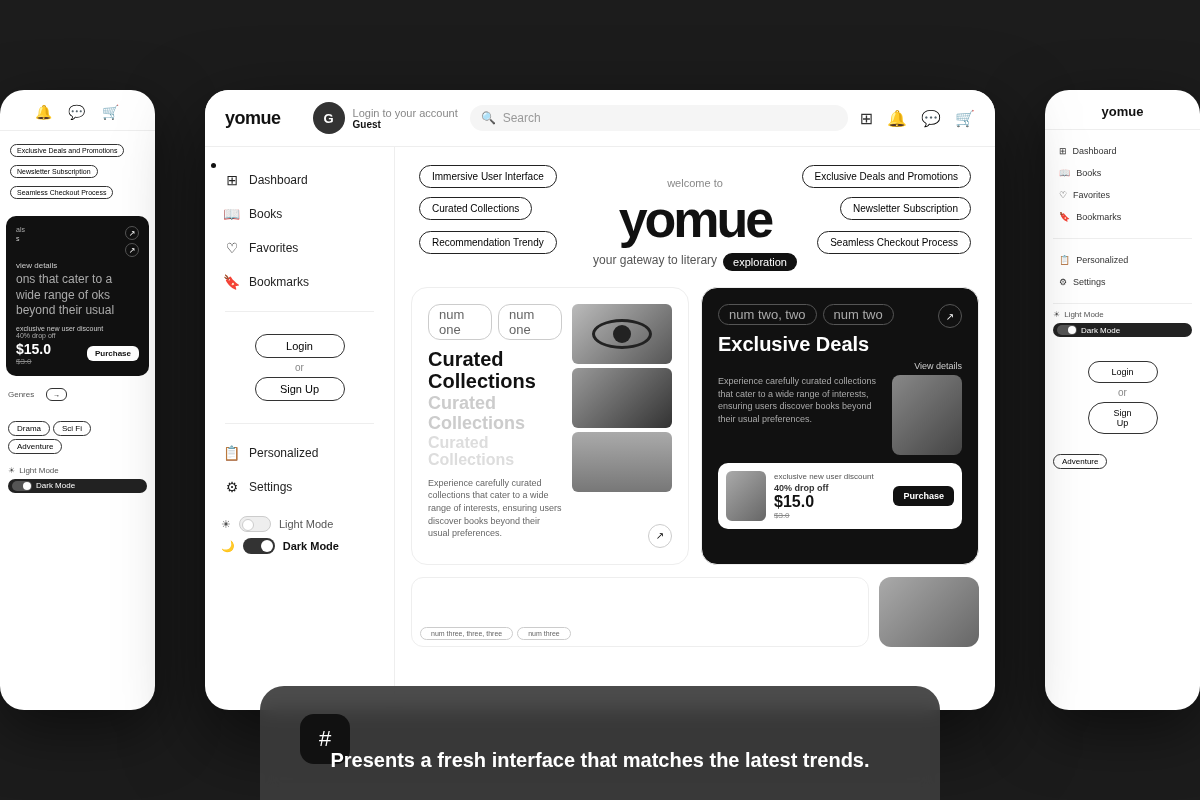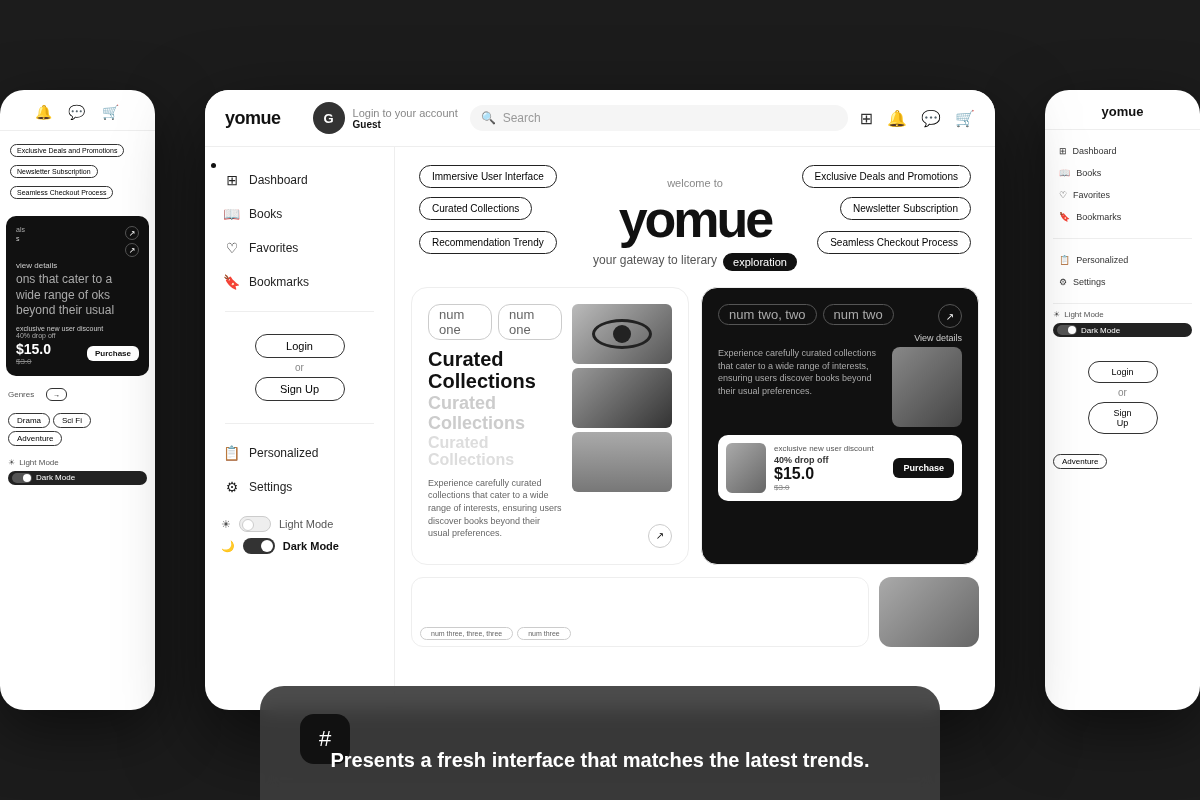--- a/index.html
+++ b/index.html
@@ -723,21 +723,21 @@
       <div style="display:flex;align-items:center;justify-content:space-between;">
         <div>
           <div style="font-size:14px;font-weight:800;color:#fff;">$15.0</div>
           <div style="font-size:8px;color:#888;text-decoration:line-through;">$3.0</div>
         </div>
         <button class="phone-purchase-btn">Purchase</button>
       </div>
     </div>
 
     <div style="padding:6px 8px;">
-      <div style="display:flex;align-items:center;gap:12px;margin-bottom:12px;">
+      <div style="display:flex;align-items:center;gap:12px;margin-bottom:20px;">
         <span style="font-size:8px;color:#555;">Genres</span>
         <div class="arrow-box" style="font-size:7px;">→</div>
       </div>
       <div style="display:flex;flex-wrap:wrap;gap:3px;">
         <span class="phone-genre-tag">Drama</span>
         <span class="phone-genre-tag">Sci Fi</span>
         <span class="phone-genre-tag">Adventure</span>
       </div>
     </div>
 
@@ -885,20 +885,21 @@
             <div class="card-arrow">↗</div>
           </div>
 
           <div class="card card-dark">
             <div class="card-arrow-dark">↗</div>
             <div style="margin-right: 30px;">
               <div class="card-tags">
                 <span class="card-tag card-tag-dark">num two, two</span>
                 <span class="card-tag card-tag-dark">num two</span>
               </div>
+              <div class="card-title-dark-main">Exclusive Deals</div>
             </div>
             <div class="view-details">View details</div>
             <div style="display:flex;gap:8px;">
               <div>
                 <div class="card-desc-dark">Experience carefully curated collections that cater to a wide range of interests, ensuring users discover books beyond their usual preferences.</div>
               </div>
 
               <div style="width:70px;height:80px;background:linear-gradient(135deg,#888,#444);border-radius:8px;flex-shrink:0;"></div>
             </div>
 

